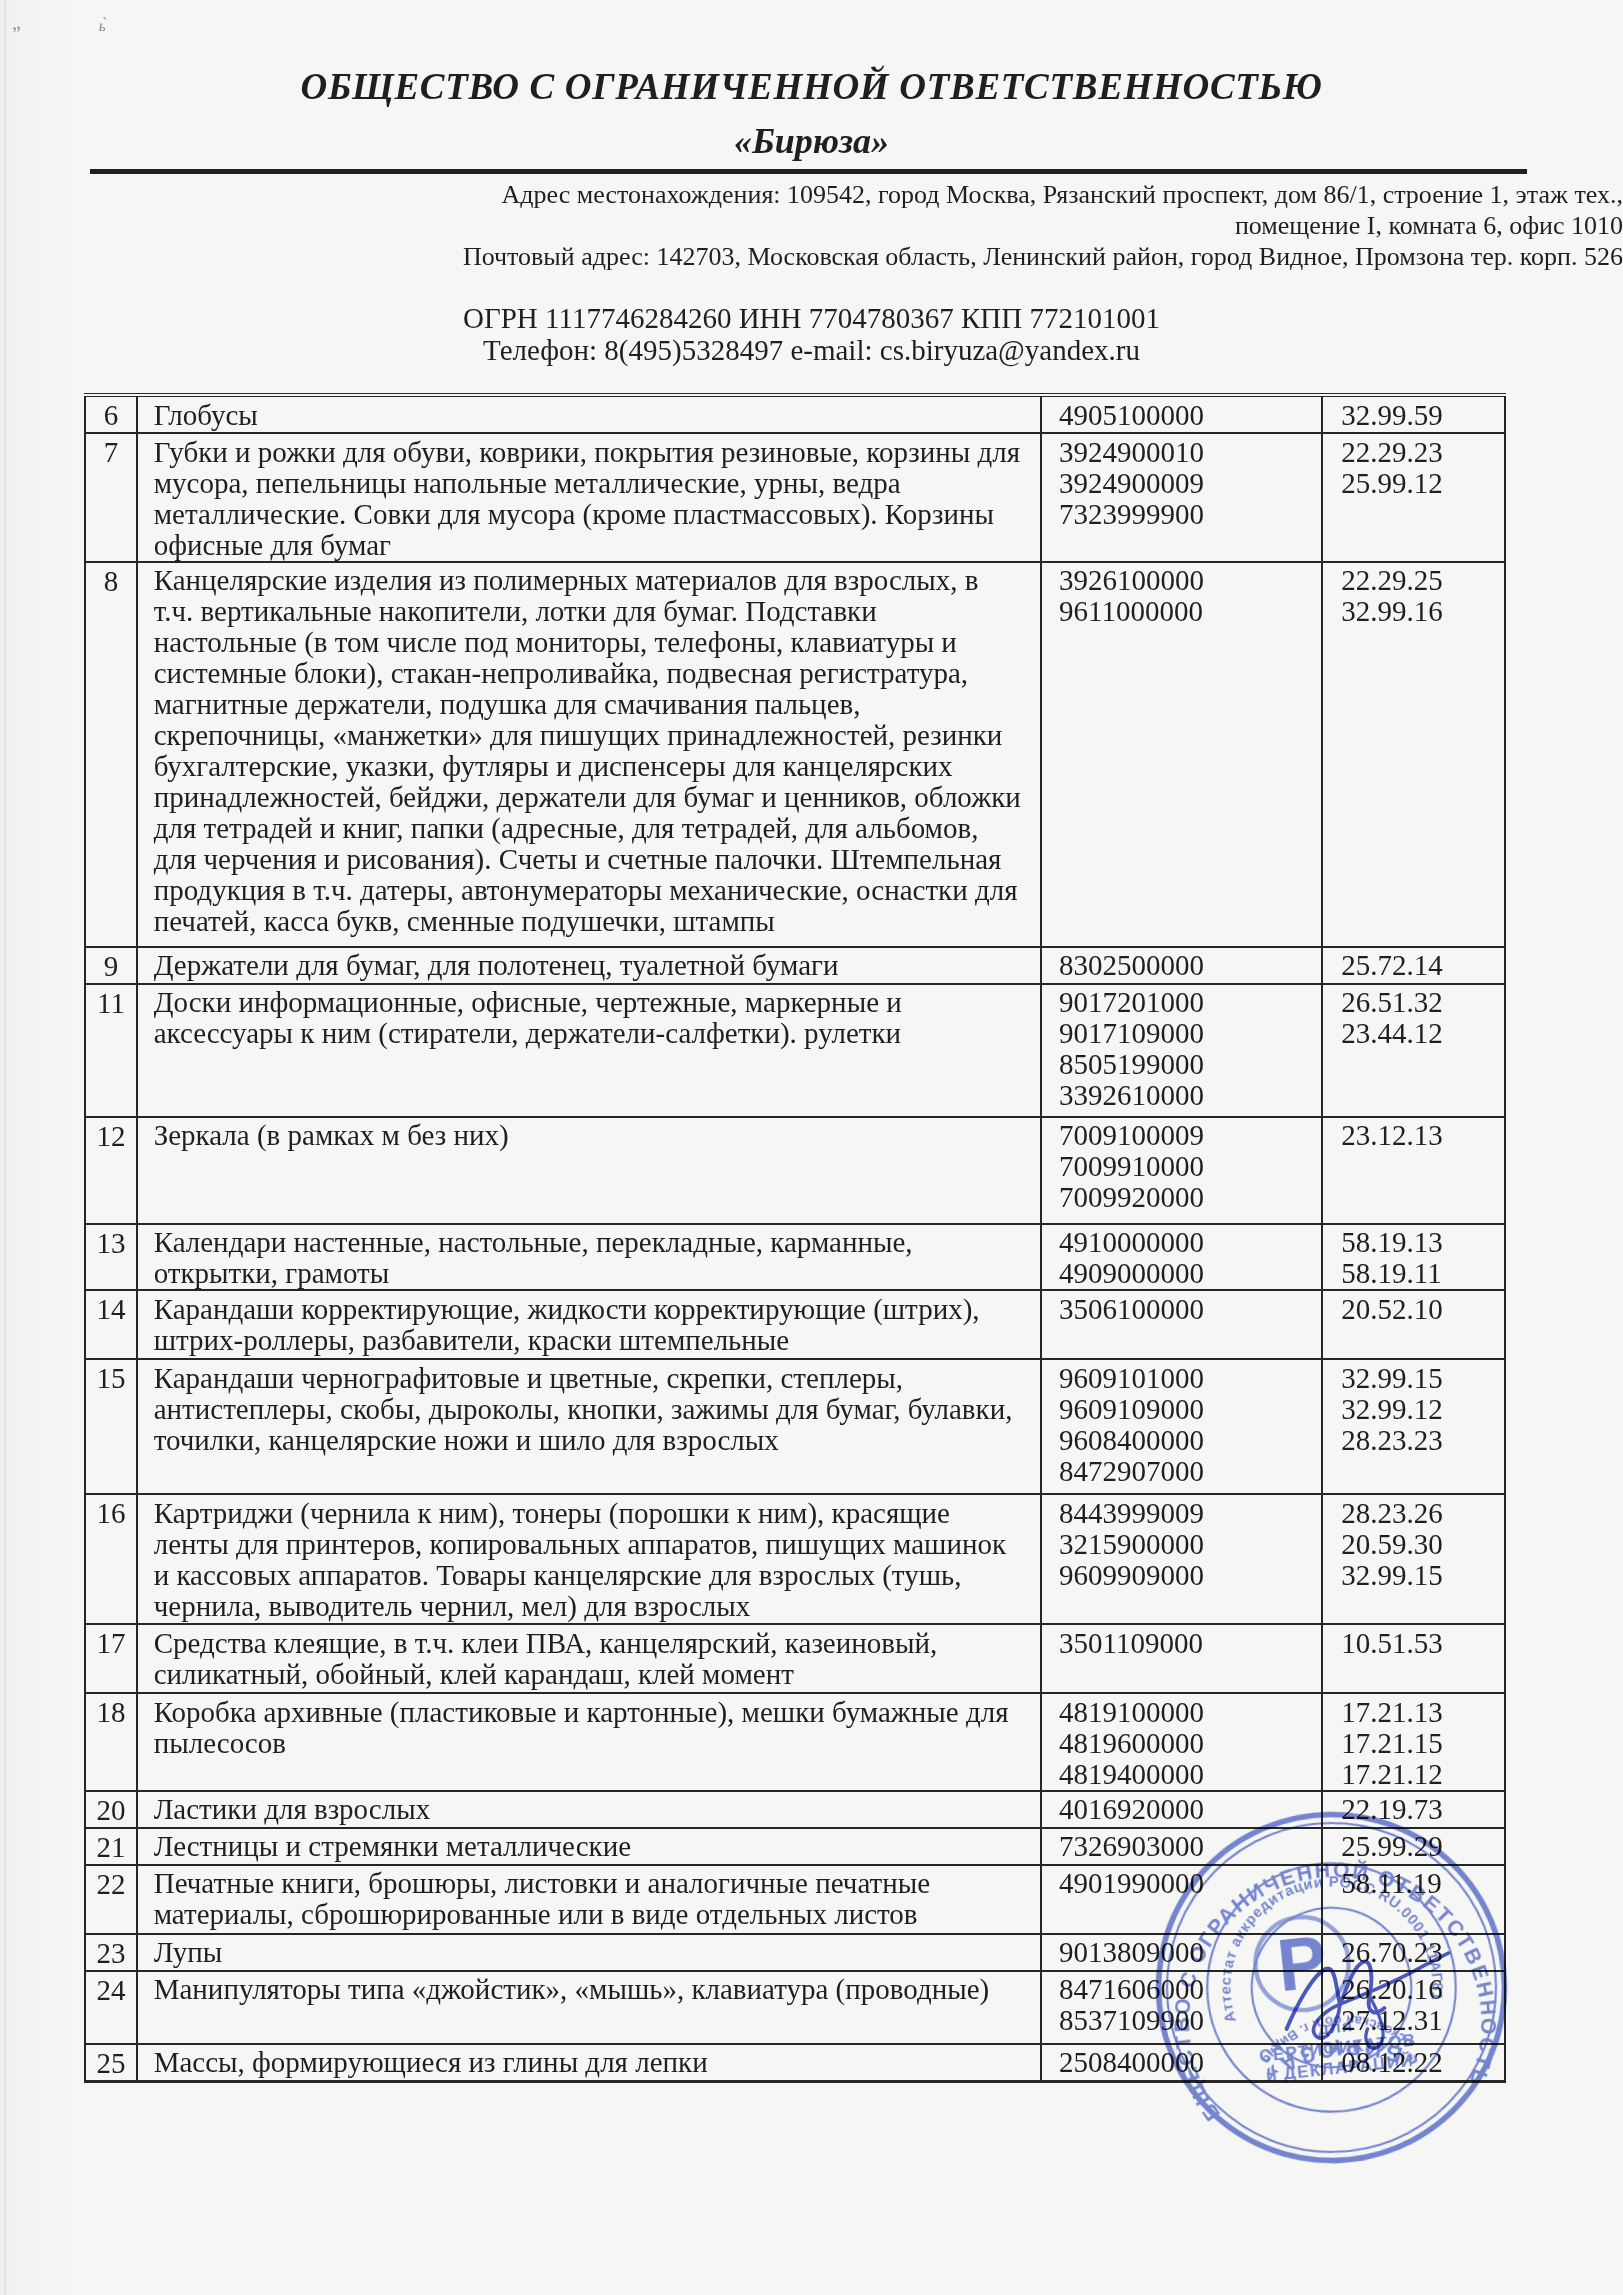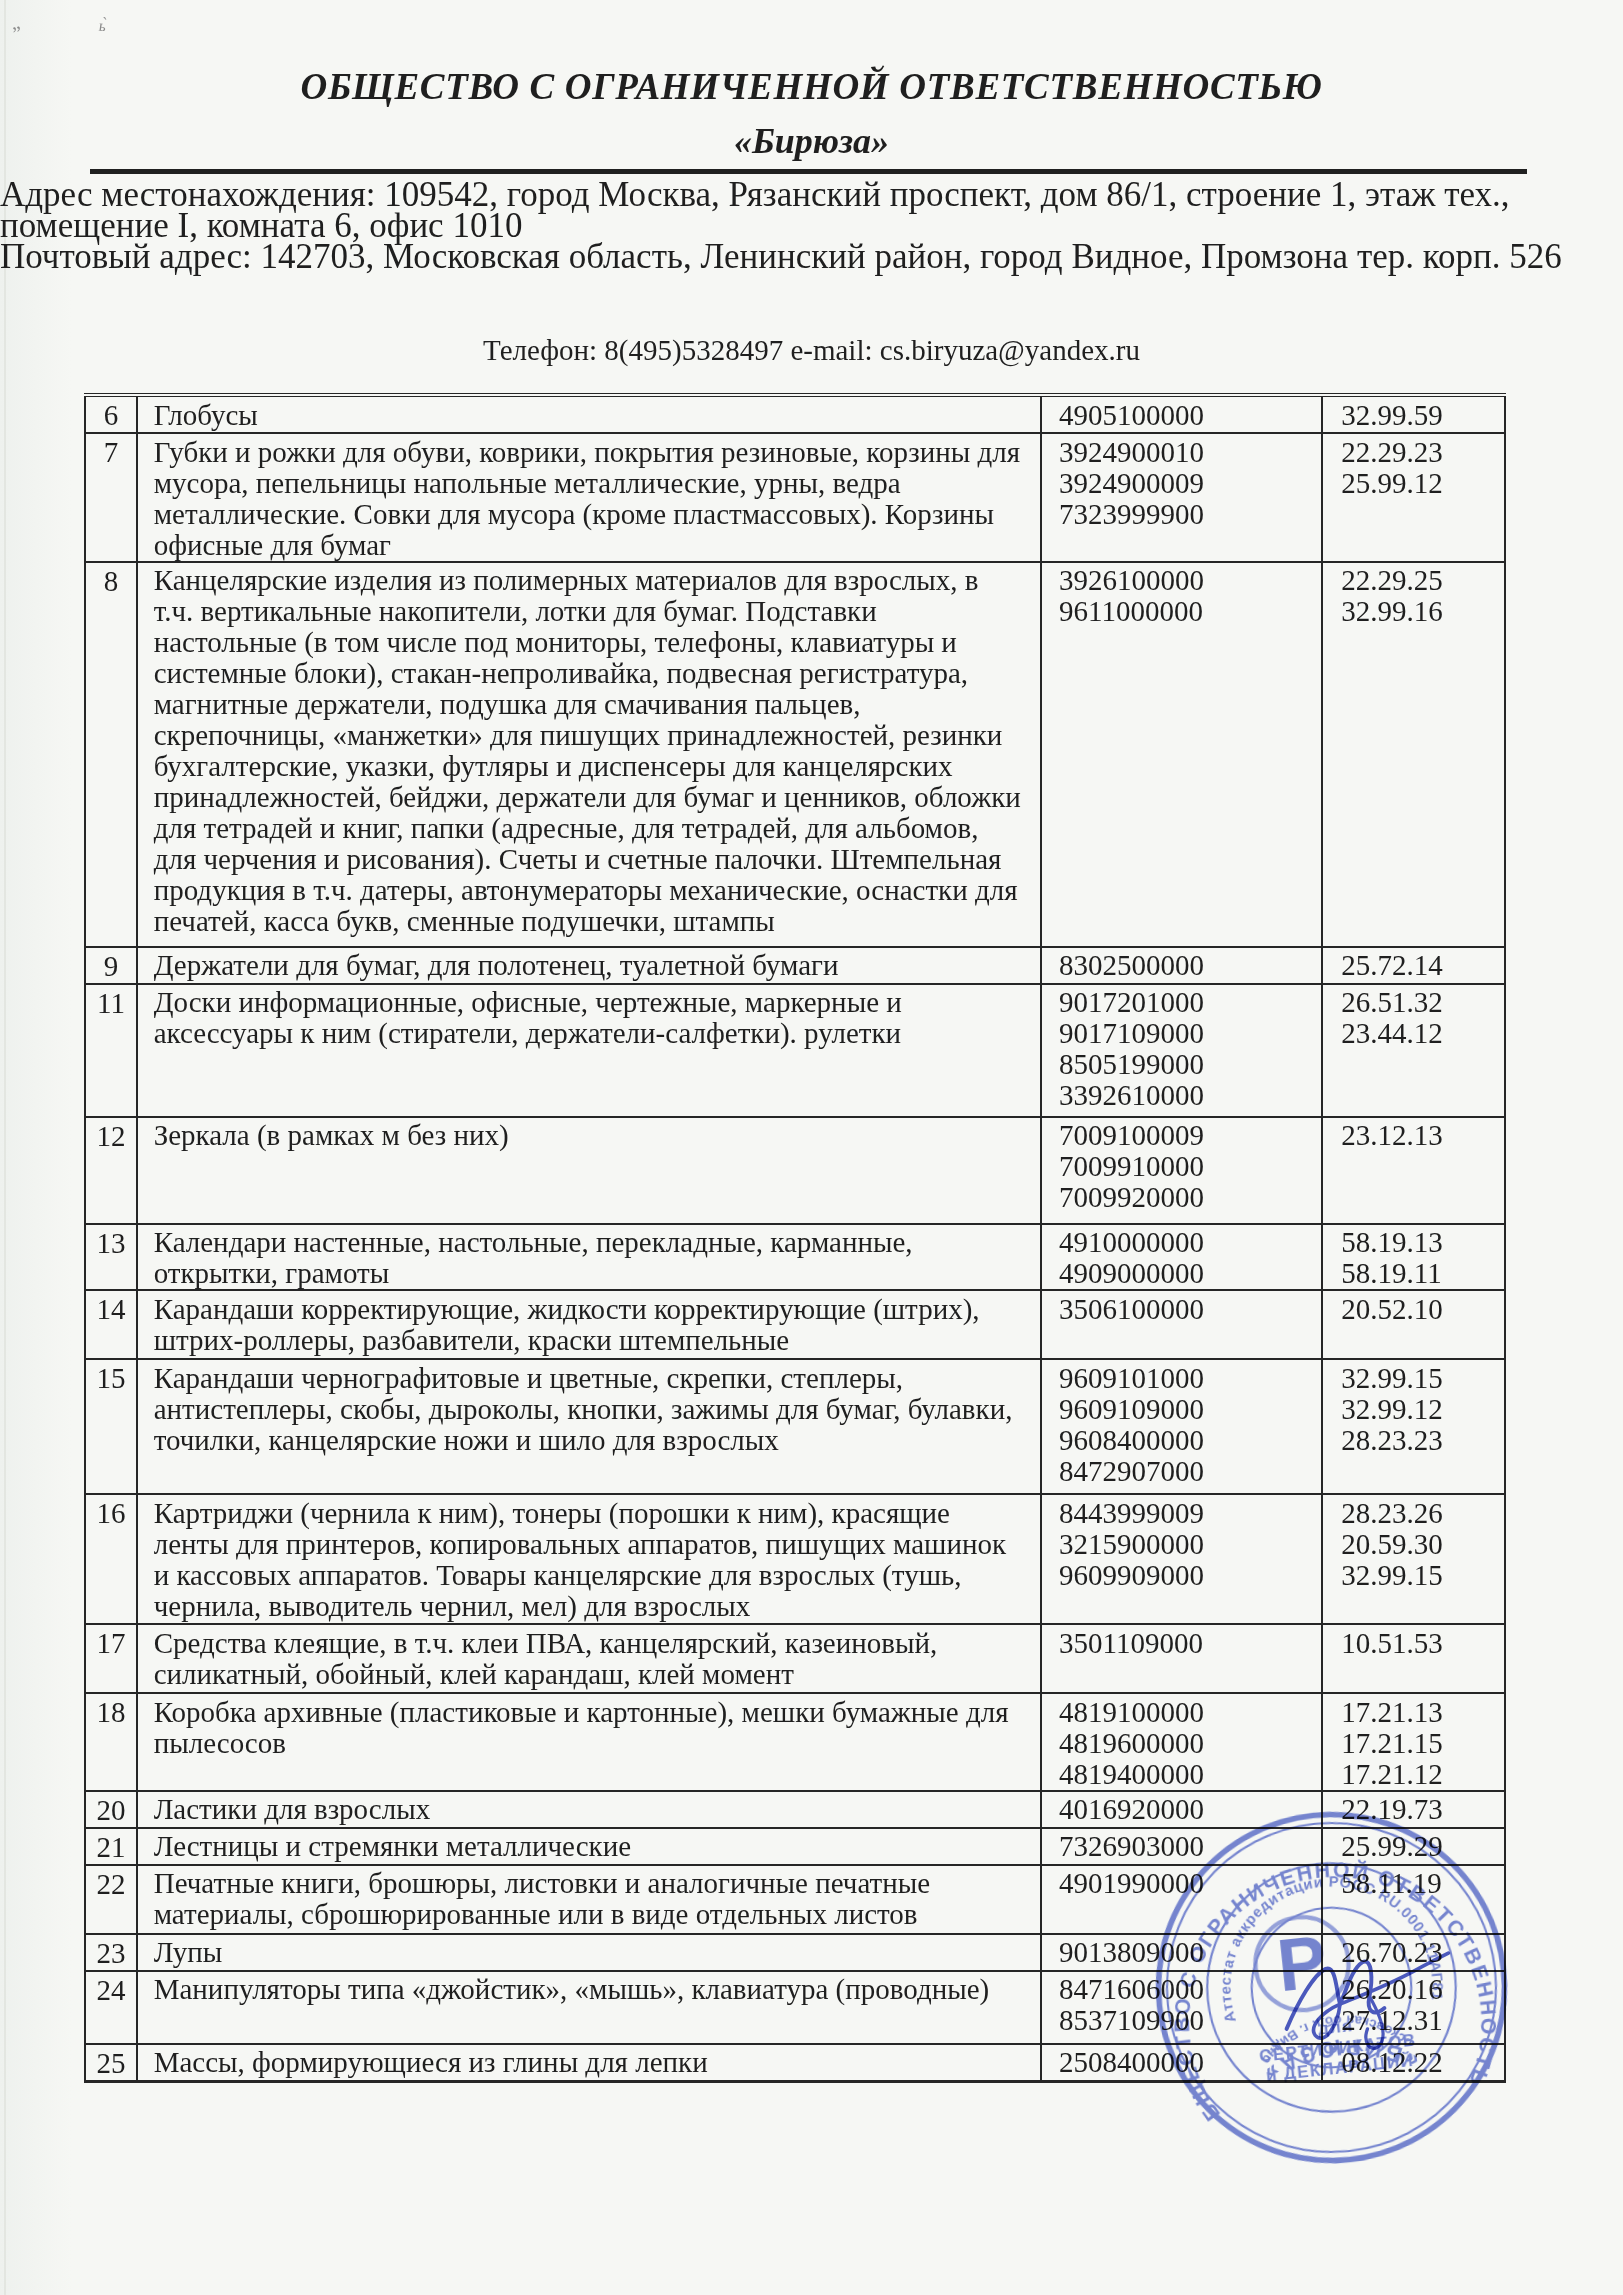--- a/index.html
+++ b/index.html
@@ -27,21 +27,21 @@
     text-align:center;font-size:37px;font-weight:bold;font-style:italic;
     letter-spacing:0.7px;white-space:nowrap;
   }
   .title-2{
     position:absolute;top:120px;left:0;width:100%;
     text-align:center;font-size:36px;font-weight:bold;font-style:italic;
   }
   .head-rule{position:absolute;top:169px;left:90px;width:1437px;height:5.2px;background:#202020;}
   .addr-block{
     position:absolute;top:179px;left:0;width:100%;
-    text-align:left;font-size:35px;line-height:31px;
+    text-align:right;font-size:26px;line-height:31px;
   }
   .reg-line{
     position:absolute;top:302px;left:0;width:100%;
     text-align:center;font-size:29px;white-space:nowrap;
   }
   .tel-line{
     position:absolute;top:334px;left:0;width:100%;
     text-align:center;font-size:29px;white-space:nowrap;
   }
 
@@ -94,20 +94,21 @@
   <div class="artifact a2">ь̀</div>
 
   <div class="title-1">ОБЩЕСТВО С ОГРАНИЧЕННОЙ ОТВЕТСТВЕННОСТЬЮ</div>
   <div class="title-2">«Бирюза»</div>
   <div class="head-rule"></div>
   <div class="addr-block">
     <div>Адрес местонахождения: 109542, город Москва, Рязанский проспект, дом 86/1, строение 1, этаж тех.,</div>
     <div>помещение I, комната 6, офис 1010</div>
     <div>Почтовый адрес: 142703, Московская область, Ленинский район, город Видное, Промзона тер. корп. 526</div>
   </div>
+  <div class="reg-line">ОГРН 1117746284260 ИНН 7704780367 КПП 772101001</div>
   <div class="tel-line">Телефон: 8(495)5328497 e-mail: cs.biryuza@yandex.ru</div>
 
   <table class="goods">
     <colgroup>
         <col class="c1">
         <col class="c2">
         <col class="c3">
         <col class="c4">
       </colgroup>
     <tbody id="goods-body">

